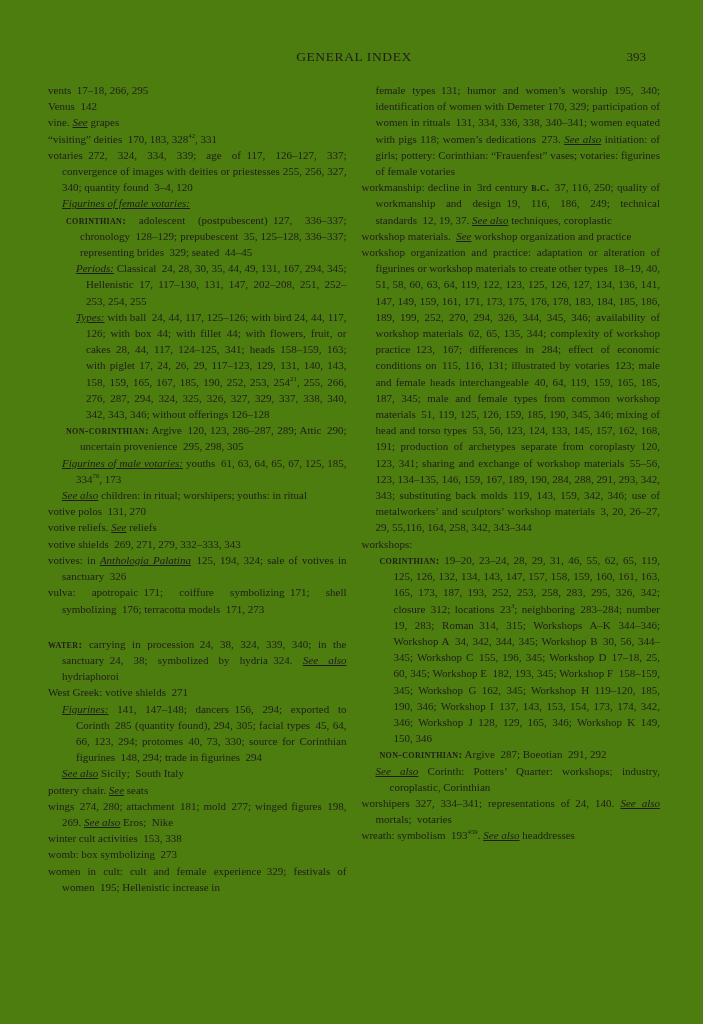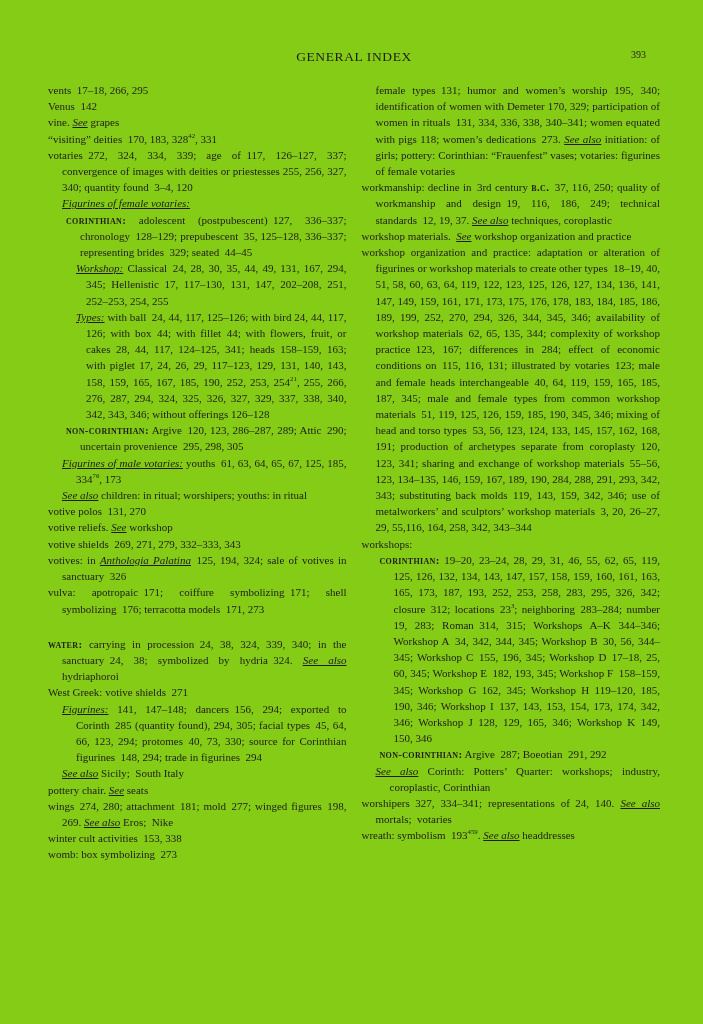--- a/index.html
+++ b/index.html
@@ -1,20 +1,20 @@
 <!DOCTYPE html>
 <html lang="en"><head>
 <meta charset="utf-8">
 <style>
   html,body{margin:0;padding:0;background:#e8e8e6;}
   .page{
     position:relative;
     width:703px;height:1024px;
     margin:0 auto;
-    background:#84cc16;
+    background:#4d7c0f;
     color:#1e1d1b;
     font-family:"Liberation Serif","DejaVu Serif",serif;
     overflow:hidden;
     box-sizing:border-box;
     padding:49px 43px 0 48px;
   }
   .header{
     position:relative;
     height:16px;
     margin-bottom:17px;
@@ -22,21 +22,21 @@
   .running-title{
     position:absolute;
     left:0;right:0;
     text-align:center;
     font-size:13.5px;
     letter-spacing:0.6px;
   }
   .page-number{
     position:absolute;
     right:14px;top:0;
-    font-size:10px;
+    font-size:13px;
     text-align:center;
   }
   .columns{
     display:flex;
     gap:15px;
   }
   .col{
     flex:1 1 0;
     font-size:11px;
     line-height:16.2px;
@@ -67,39 +67,40 @@
   </div>
   <div class="columns">
     <div class="col">
         <p class="ent"><span>vents 17–18, 266, 295</span></p>
         <p class="ent"><span>Venus 142</span></p>
         <p class="ent"><span>vine. </span><span class="i">See</span><span> grapes</span></p>
         <p class="ent"><span>“visiting” deities 170, 183, 328</span><span class="sup">42</span><span>, 331</span></p>
         <p class="ent"><span>votaries 272, 324, 334, 339; age of 117, 126–127, 337; convergence of images with deities or priestesses 255, 256, 327, 340; quantity found 3–4, 120</span></p>
         <p class="sub1"><span class="i">Figurines of female votaries:</span></p>
         <p class="sub2"><span class="sc">corinthian:</span><span> adolescent (postpubescent) 127, 336–337; chronology 128–129; prepubescent 35, 125–128, 336–337; representing brides 329; seated 44–45</span></p>
-        <p class="sub3"><span class="i">Workshop:</span><span> Classical 24, 28, 30, 35, 44, 49, 131, 167, 294, 345; Hellenistic 17, 117–130, 131, 147, 202–208, 251, 252–253, 254, 255</span></p>
+        <p class="sub3"><span class="i">Periods:</span><span> Classical 24, 28, 30, 35, 44, 49, 131, 167, 294, 345; Hellenistic 17, 117–130, 131, 147, 202–208, 251, 252–253, 254, 255</span></p>
         <p class="sub3"><span class="i">Types:</span><span> with ball 24, 44, 117, 125–126; with bird 24, 44, 117, 126; with box 44; with fillet 44; with flowers, fruit, or cakes 28, 44, 117, 124–125, 341; heads 158–159, 163; with piglet 17, 24, 26, 29, 117–123, 129, 131, 140, 143, 158, 159, 165, 167, 185, 190, 252, 253, 254</span><span class="sup">21</span><span>, 255, 266, 276, 287, 294, 324, 325, 326, 327, 329, 337, 338, 340, 342, 343, 346; without offerings 126–128</span></p>
         <p class="sub2"><span class="sc">non-corinthian:</span><span> Argive 120, 123, 286–287, 289; Attic 290; uncertain provenience 295, 298, 305</span></p>
         <p class="sub1"><span class="i">Figurines of male votaries:</span><span> youths 61, 63, 64, 65, 67, 125, 185, 334</span><span class="sup">76</span><span>, 173</span></p>
         <p class="see"><span class="i">See also</span><span> children: in ritual; worshipers; youths: in ritual</span></p>
         <p class="ent"><span>votive polos 131, 270</span></p>
-        <p class="ent"><span>votive reliefs. </span><span class="i">See</span><span> workshop</span></p>
+        <p class="ent"><span>votive reliefs. </span><span class="i">See</span><span> reliefs</span></p>
         <p class="ent"><span>votive shields 269, 271, 279, 332–333, 343</span></p>
         <p class="ent"><span>votives: in </span><span class="i">Anthologia Palatina</span><span> 125, 194, 324; sale of votives in sanctuary 326</span></p>
         <p class="ent"><span>vulva: apotropaic 171; coiffure symbolizing 171; shell symbolizing 176; terracotta models 171, 273</span></p>
         <p class="spacer"></p>
         <p class="ent"><span class="sc">water:</span><span> carrying in procession 24, 38, 324, 339, 340; in the sanctuary 24, 38; symbolized by hydria 324. </span><span class="i">See also</span><span> hydriaphoroi</span></p>
         <p class="ent"><span>West Greek: votive shields 271</span></p>
         <p class="sub1"><span class="i">Figurines:</span><span> 141, 147–148; dancers 156, 294; exported to Corinth 285 (quantity found), 294, 305; facial types 45, 64, 66, 123, 294; protomes 40, 73, 330; source for Corinthian figurines 148, 294; trade in figurines 294</span></p>
         <p class="see"><span class="i">See also</span><span> Sicily; South Italy</span></p>
         <p class="ent"><span>pottery chair. </span><span class="i">See</span><span> seats</span></p>
         <p class="ent"><span>wings 274, 280; attachment 181; mold 277; winged figures 198, 269. </span><span class="i">See also</span><span> Eros; Nike</span></p>
         <p class="ent"><span>winter cult activities 153, 338</span></p>
         <p class="ent"><span>womb: box symbolizing 273</span></p>
+        <p class="ent"><span>women in cult: cult and female experience 329; festivals of women 195; Hellenistic increase in</span></p>
       </div>
     <div class="col">
         <p class="cont"><span>female types 131; humor and women’s worship 195, 340; identification of women with Demeter 170, 329; participation of women in rituals 131, 334, 336, 338, 340–341; women equated with pigs 118; women’s dedications 273. </span><span class="i">See also</span><span> initiation: of girls; pottery: Corinthian: “Frauenfest” vases; votaries: figurines of female votaries</span></p>
         <p class="ent"><span>workmanship: decline in 3rd century </span><span class="sc">b.c.</span><span> 37, 116, 250; quality of workmanship and design 19, 116, 186, 249; technical standards 12, 19, 37. </span><span class="i">See also</span><span> techniques, coroplastic</span></p>
         <p class="ent"><span>workshop materials. </span><span class="i">See</span><span> workshop organization and practice</span></p>
         <p class="ent"><span>workshop organization and practice: adaptation or alteration of figurines or workshop materials to create other types 18–19, 40, 51, 58, 60, 63, 64, 119, 122, 123, 125, 126, 127, 134, 136, 141, 147, 149, 159, 161, 171, 173, 175, 176, 178, 183, 184, 185, 186, 189, 199, 252, 270, 294, 326, 344, 345, 346; availability of workshop materials 62, 65, 135, 344; complexity of workshop practice 123, 167; differences in 284; effect of economic conditions on 115, 116, 131; illustrated by votaries 123; male and female heads interchangeable 40, 64, 119, 159, 165, 185, 187, 345; male and female types from common workshop materials 51, 119, 125, 126, 159, 185, 190, 345, 346; mixing of head and torso types 53, 56, 123, 124, 133, 145, 157, 162, 168, 191; production of archetypes separate from coroplasty 120, 123, 341; sharing and exchange of workshop materials 55–56, 123, 134–135, 146, 159, 167, 189, 190, 284, 288, 291, 293, 342, 343; substituting back molds 119, 143, 159, 342, 346; use of metalworkers’ and sculptors’ workshop materials 3, 20, 26–27, 29, 55,116, 164, 258, 342, 343–344</span></p>
         <p class="ent"><span>workshops:</span></p>
         <p class="sub2"><span class="sc">corinthian:</span><span> 19–20, 23–24, 28, 29, 31, 46, 55, 62, 65, 119, 125, 126, 132, 134, 143, 147, 157, 158, 159, 160, 161, 163, 165, 173, 187, 193, 252, 253, 258, 283, 295, 326, 342; closure 312; locations 23</span><span class="sup">3</span><span>; neighboring 283–284; number 19, 283; Roman 314, 315; Workshops A–K 344–346; Workshop A 34, 342, 344, 345; Workshop B 30, 56, 344–345; Workshop C 155, 196, 345; Workshop D 17–18, 25, 60, 345; Workshop E 182, 193, 345; Workshop F 158–159, 345; Workshop G 162, 345; Workshop H 119–120, 185, 190, 346; Workshop I 137, 143, 153, 154, 173, 174, 342, 346; Workshop J 128, 129, 165, 346; Workshop K 149, 150, 346</span></p>
         <p class="sub2"><span class="sc">non-corinthian:</span><span> Argive 287; Boeotian 291, 292</span></p>
         <p class="see"><span class="i">See also</span><span> Corinth: Potters’ Quarter: workshops; industry, coroplastic, Corinthian</span></p>

